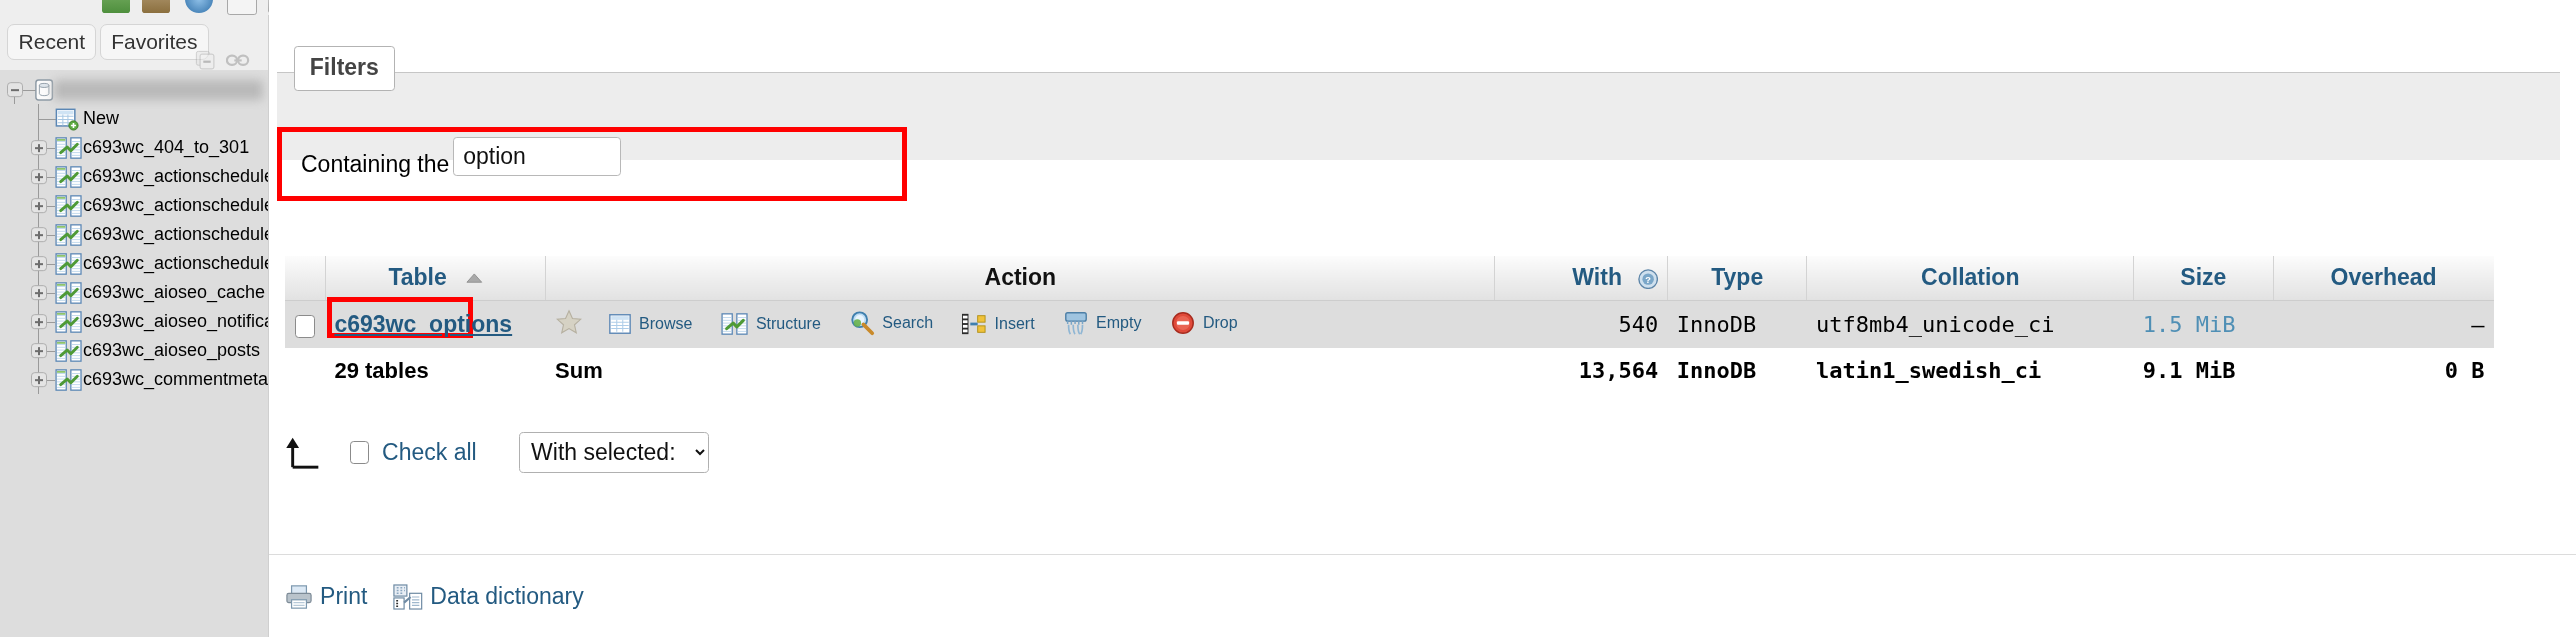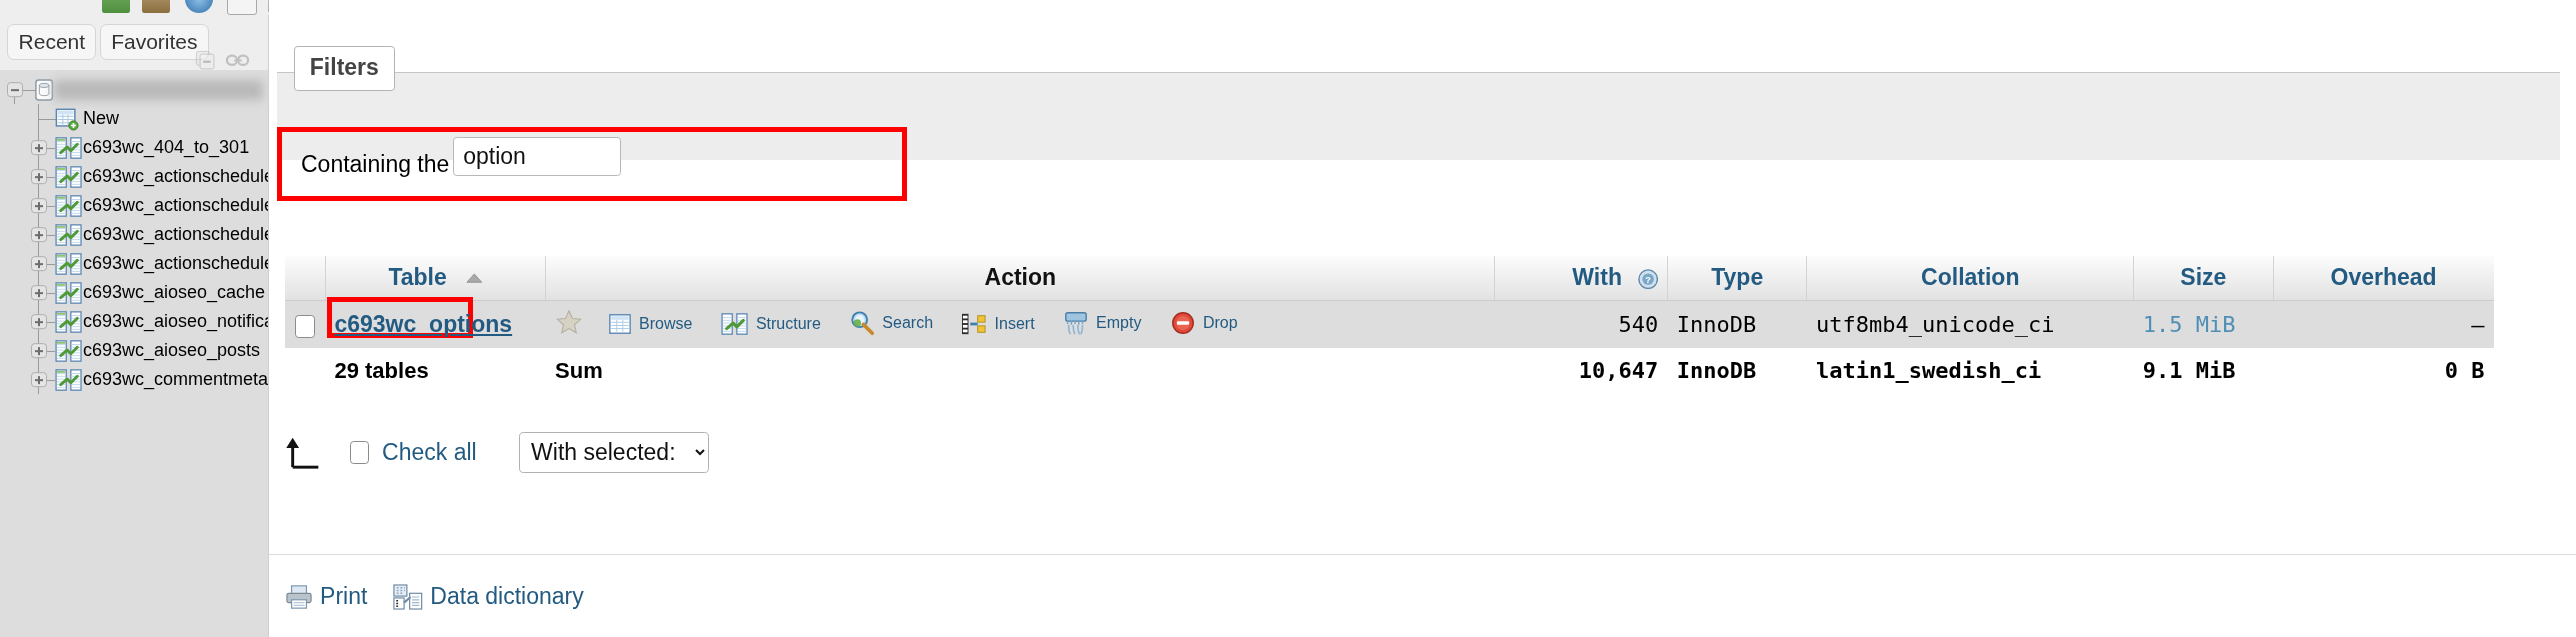--- a/index.html
+++ b/index.html
@@ -736,21 +736,21 @@
         <td class="mono">InnoDB</td>
         <td class="mono">utf8mb4_unicode_ci</td>
         <td class="mono lnk-lite">1.5 MiB</td>
         <td class="num mono">–</td>
       </tr>
 
       <tr class="summary">
         <td></td>
         <td>29 tables</td>
         <td>Sum</td>
-        <td class="num mono">10,647</td>
+        <td class="num mono">13,564</td>
         <td class="mono">InnoDB</td>
         <td class="mono">latin1_swedish_ci</td>
         <td class="mono">9.1 MiB</td>
         <td class="num mono">0 B</td>
       </tr>
     </tbody>
   </table>
 
   <div id="bulk-row">
     <span id="submit-arrow">

